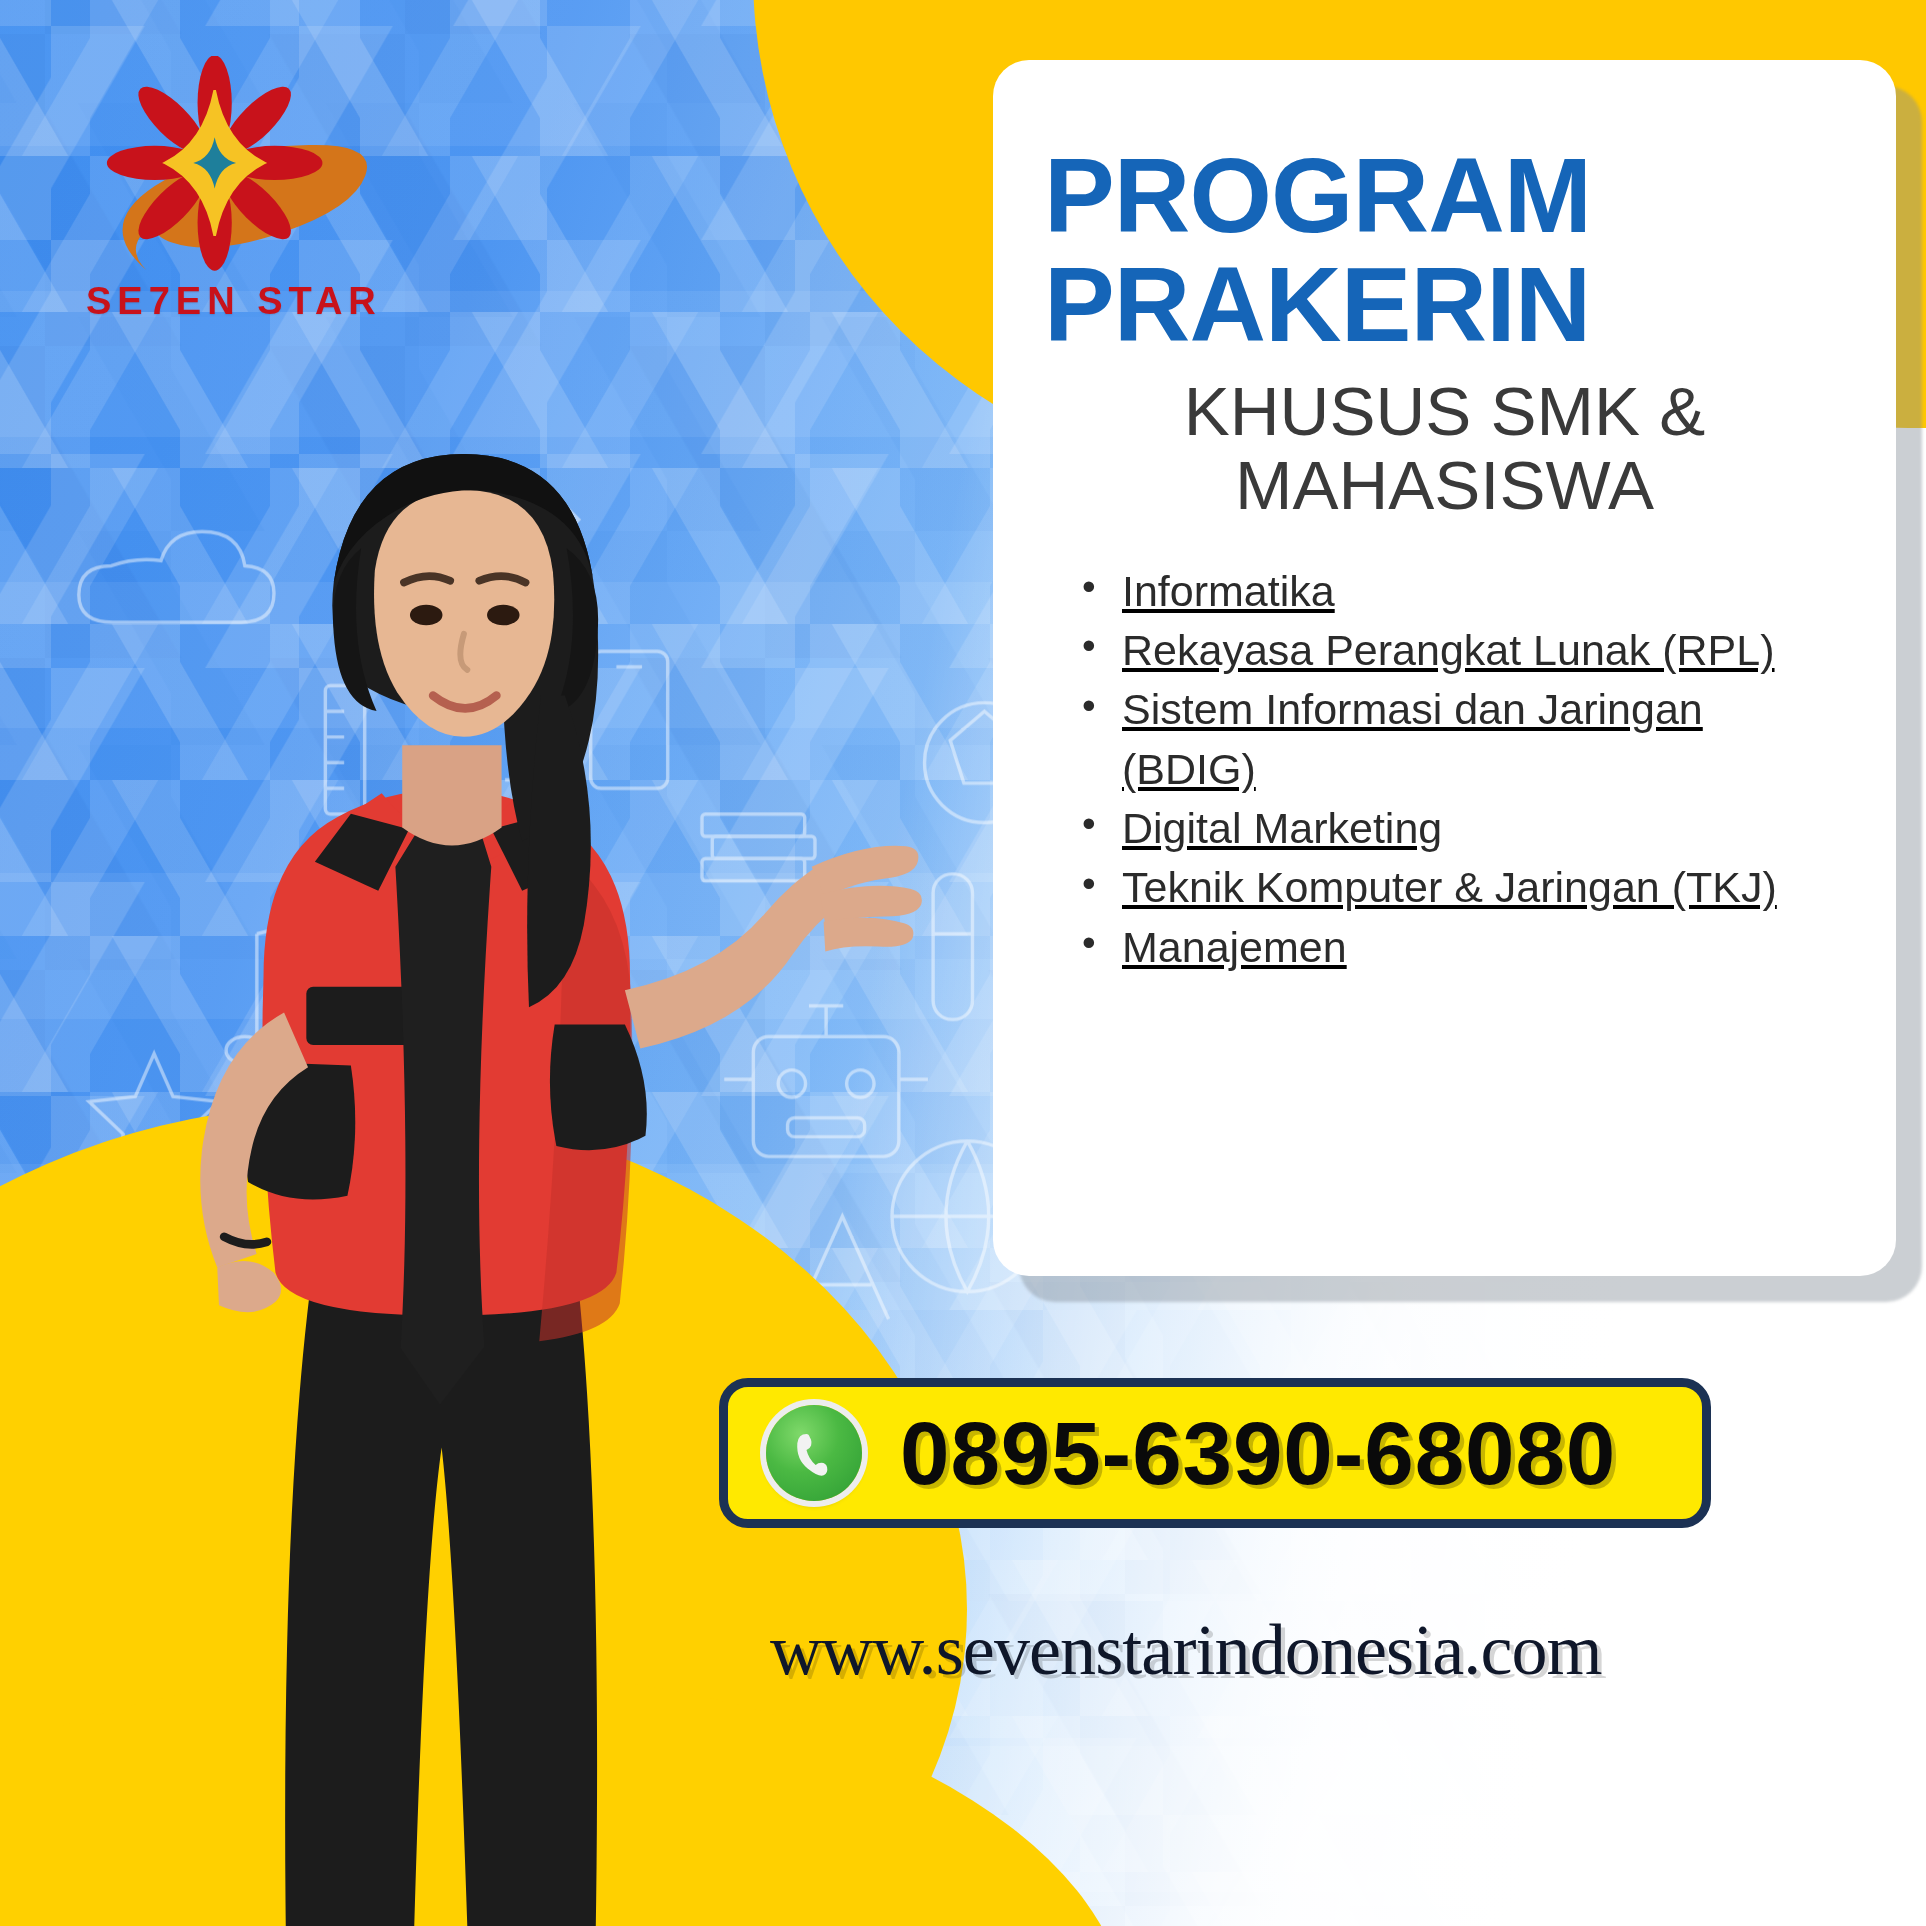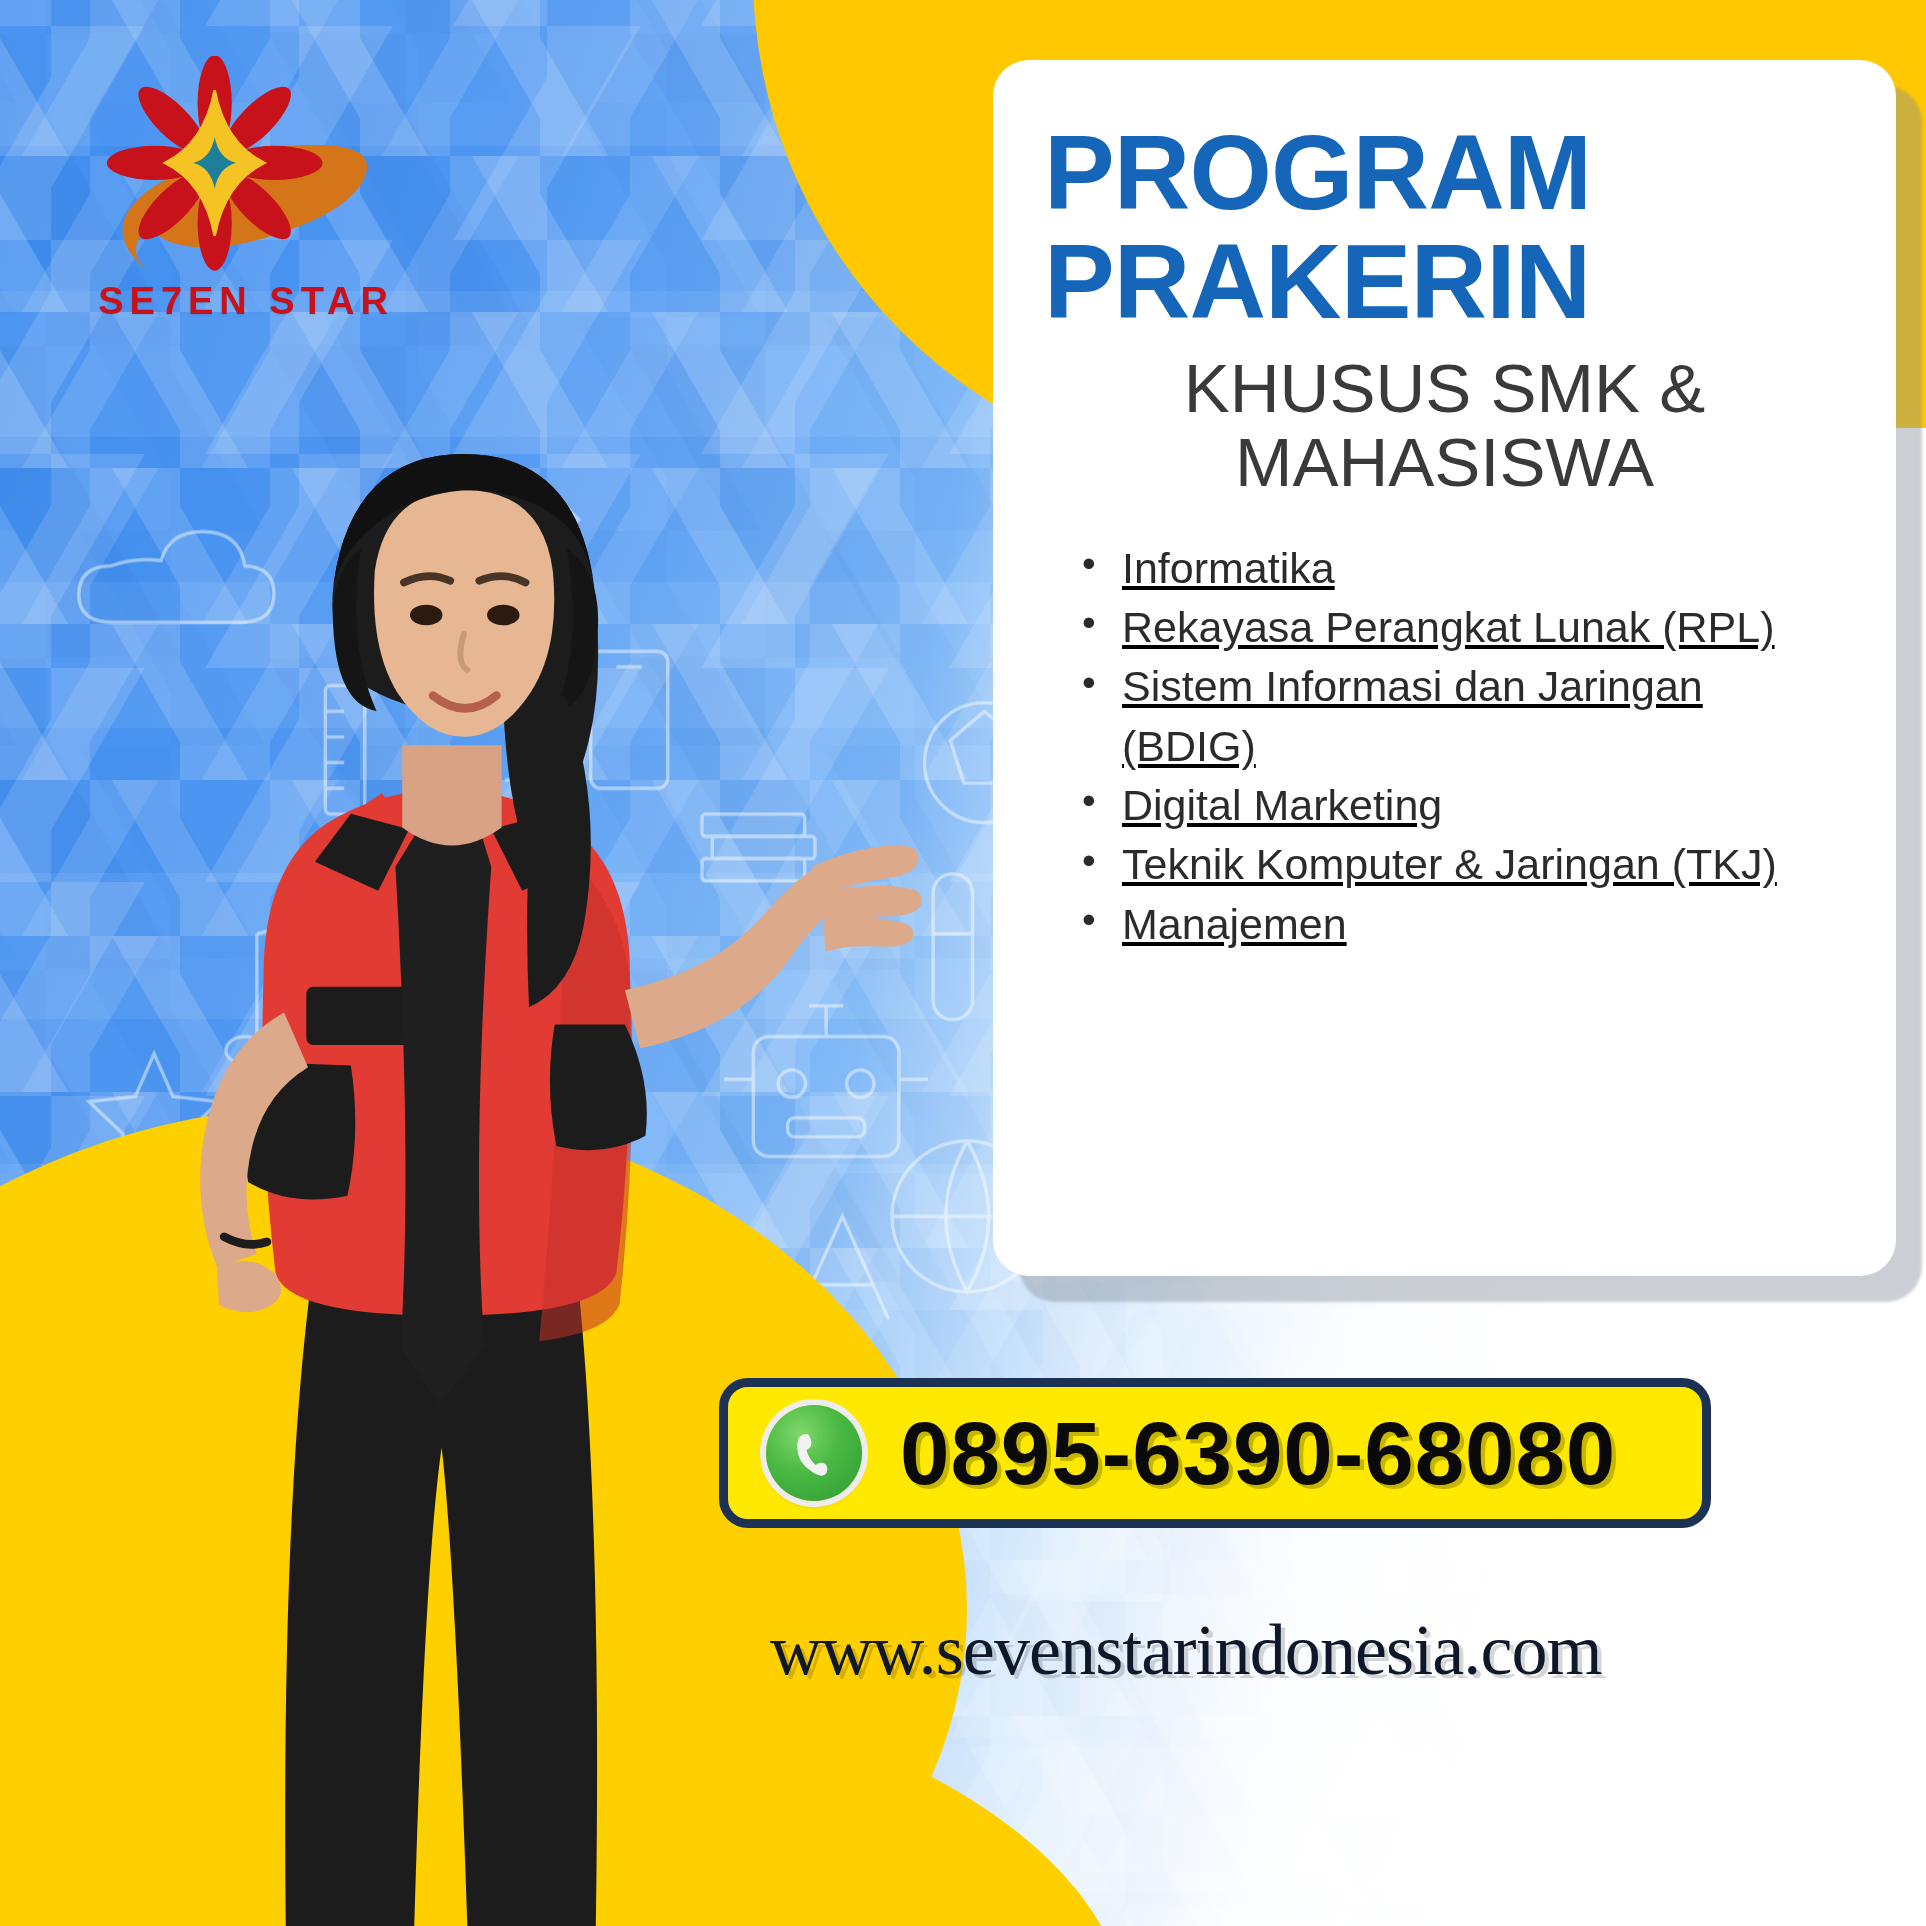--- a/index.html
+++ b/index.html
@@ -46,32 +46,32 @@
   .yellow-right { position:absolute; right:-205px; top:-103px; width:479px; height:531px;
                   border-radius:0 0 0 257px; background:#FFC800; }
   .yellow-blob { position:absolute; left:-283px; top:1104px; width:1250px; height:1010px;
                  border-radius:50%; background:#FFD000; }
   .yellow-bottom { position:absolute; left:-257px; top:1669px; width:1387px; height:599px;
                    border-radius:50% 50% 0 0 / 60% 60% 0 0; background:#FFD000; }
 
   
   .logo { position:absolute; left:86px; top:56px; width:308px; height:308px; }
   .logo-mark { position:absolute; left:0; top:0; width:283px; height:231px; }
-  .logo-text { position:absolute; left:0; top:224px; width:308px; text-align:right;
+  .logo-text { position:absolute; left:0; top:224px; width:308px; text-align:left;
                font-size:38px; font-weight:bold; letter-spacing:6px; color:#C8121B;
                font-family:"Liberation Sans", sans-serif; text-shadow:0 0.9px 1.7px rgba(0,0,0,.12); }
 
   
   .person { position:absolute; left:34px; top:377px; width:942px; height:1550px; }
 
   
   .card-shadow { position:absolute; left:1019px; top:86px; width:903px; height:1216px;
                  border-radius:36px; background:rgba(130,140,150,.42); filter:blur(1.7px); }
   .card { position:absolute; left:993px; top:60px; width:903px; height:1216px;
-          background:#ffffff; border-radius:36px; padding:58px 51px 34px 51px; }
+          background:#ffffff; border-radius:36px; padding:81px 51px 34px 51px; }
 
   .title { font-size:106px; line-height:1.03; font-weight:bold; color:#1565B8;
            letter-spacing:-0.9px; font-family:"Liberation Sans", sans-serif; }
   .subtitle { margin-top:15.4px; font-size:69px; line-height:1.08; font-weight:normal;
               color:#3A3A3A; text-align:center; font-family:"Liberation Sans", sans-serif; }
 
   .list { margin-top:38px; padding-left:33px; list-style:none;text-decoration:underline; }
   .list li { position:relative; font-size:43px; line-height:1.38; color:#2B2B2B;
              padding-left:45px; font-family:"Liberation Sans", sans-serif; }
   .list li::before { content:"•"; position:absolute; left:5.1px; top:-1.7px;

